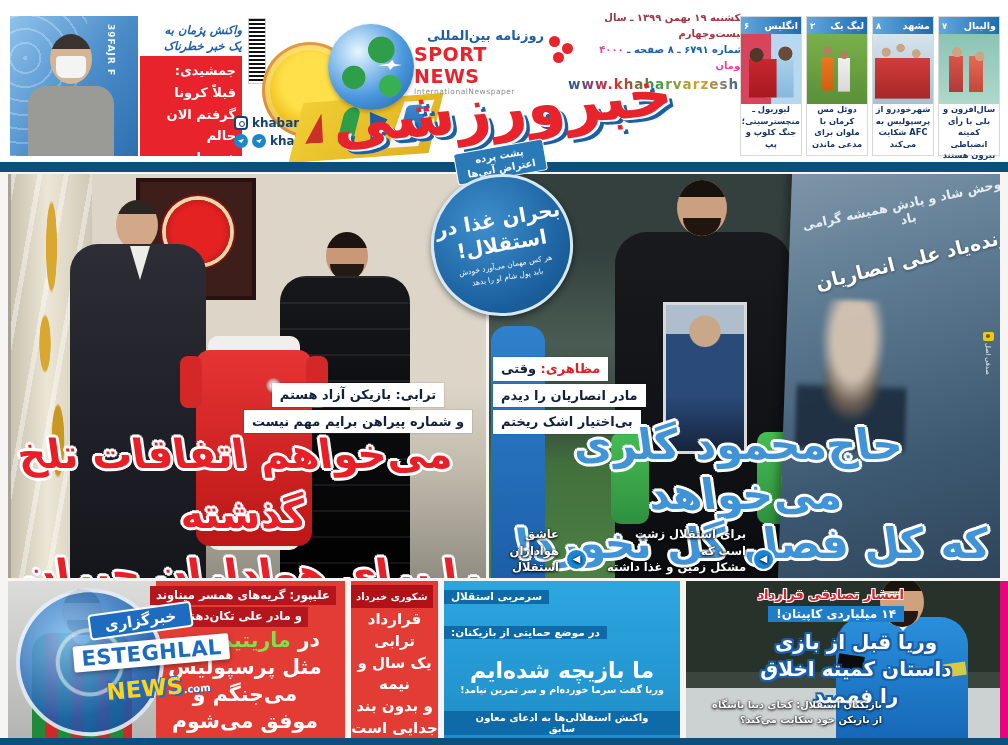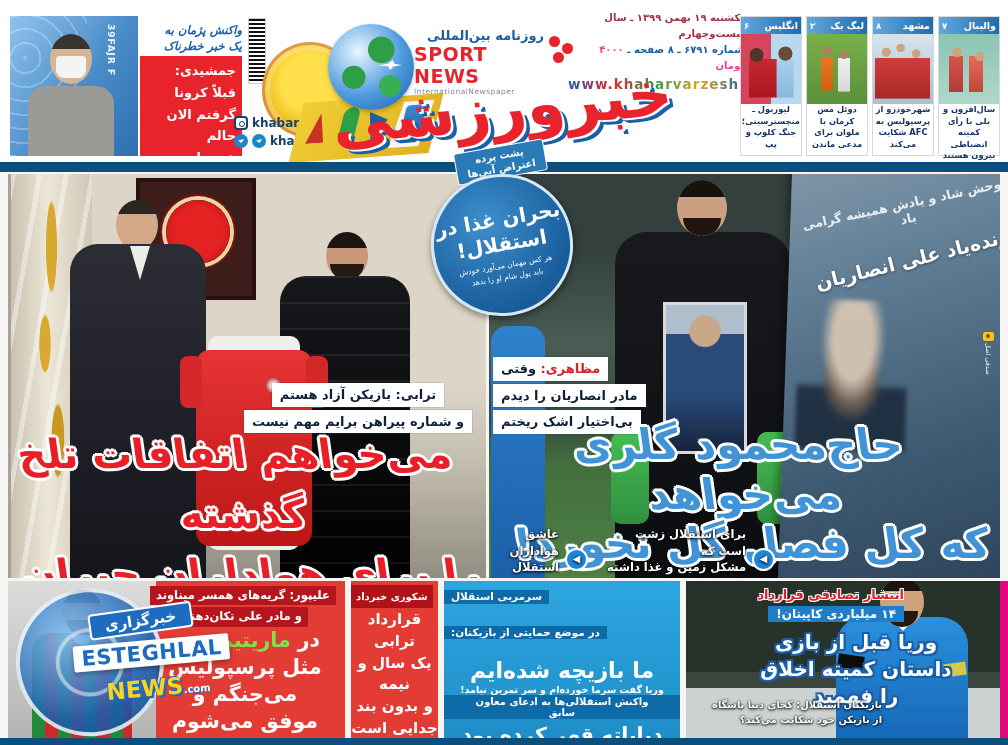--- a/index.html
+++ b/index.html
@@ -226,21 +226,21 @@
   .pB-head { color:#fff; font-size:15px; font-weight:bold; line-height:1.45; margin-top:1px; }
 
   .pC { left:444px; top:581px; width:236px; height:157px; background:linear-gradient(180deg,#2da6e0,#1f8ec8);
     overflow:hidden; text-align:center; }
   .pC-kick { text-align:left; padding:5px 6px 0 0; line-height:1.1; }
   .pC-kick span { display:inline-block; background:#0f6aa8; color:#fff; font-size:10.5px; font-weight:bold;
     padding:1px 7px; margin-bottom:18px; }
   .pC-h1 { color:#fff; font-size:22px; font-weight:bold; margin-top:1px; }
   .pC-s1 { color:#fff; font-size:9.5px; font-weight:bold; margin-top:1px; }
   .pC-s2 { display:inline-block; background:#0f6aa8; color:#fff; font-size:10px; font-weight:bold;
-    padding:1px 20px; margin-top:0; }
+    padding:1px 20px; margin-top:16px; }
   .pC-h2 { color:#fff; font-size:20.5px; font-weight:bold; line-height:1.3; margin-top:2px; }
 
   .pD { left:686px; top:581px; width:314px; height:157px; overflow:hidden;
     background:linear-gradient(180deg,#27322b 0 58%, #3a453d 58% 68%, #ccd1d2 68%); }
   .vo-body { position:absolute; left:150px; top:36px; width:132px; height:121px; border-radius:28px 28px 0 0;
     background:linear-gradient(#2a90dc,#1668b8); }
   .vo-collar { position:absolute; left:206px; top:38px; width:22px; height:12px; background:#fff;
     clip-path:polygon(0 0,100% 0,50% 100%); }
   .vo-head { position:absolute; left:194px; top:-4px; width:44px; height:50px; border-radius:50%; overflow:hidden; background:#cfa27e; }
   .vo-head::before { content:""; position:absolute; left:0; top:0; width:100%; height:28%; background:#1a140e; }

